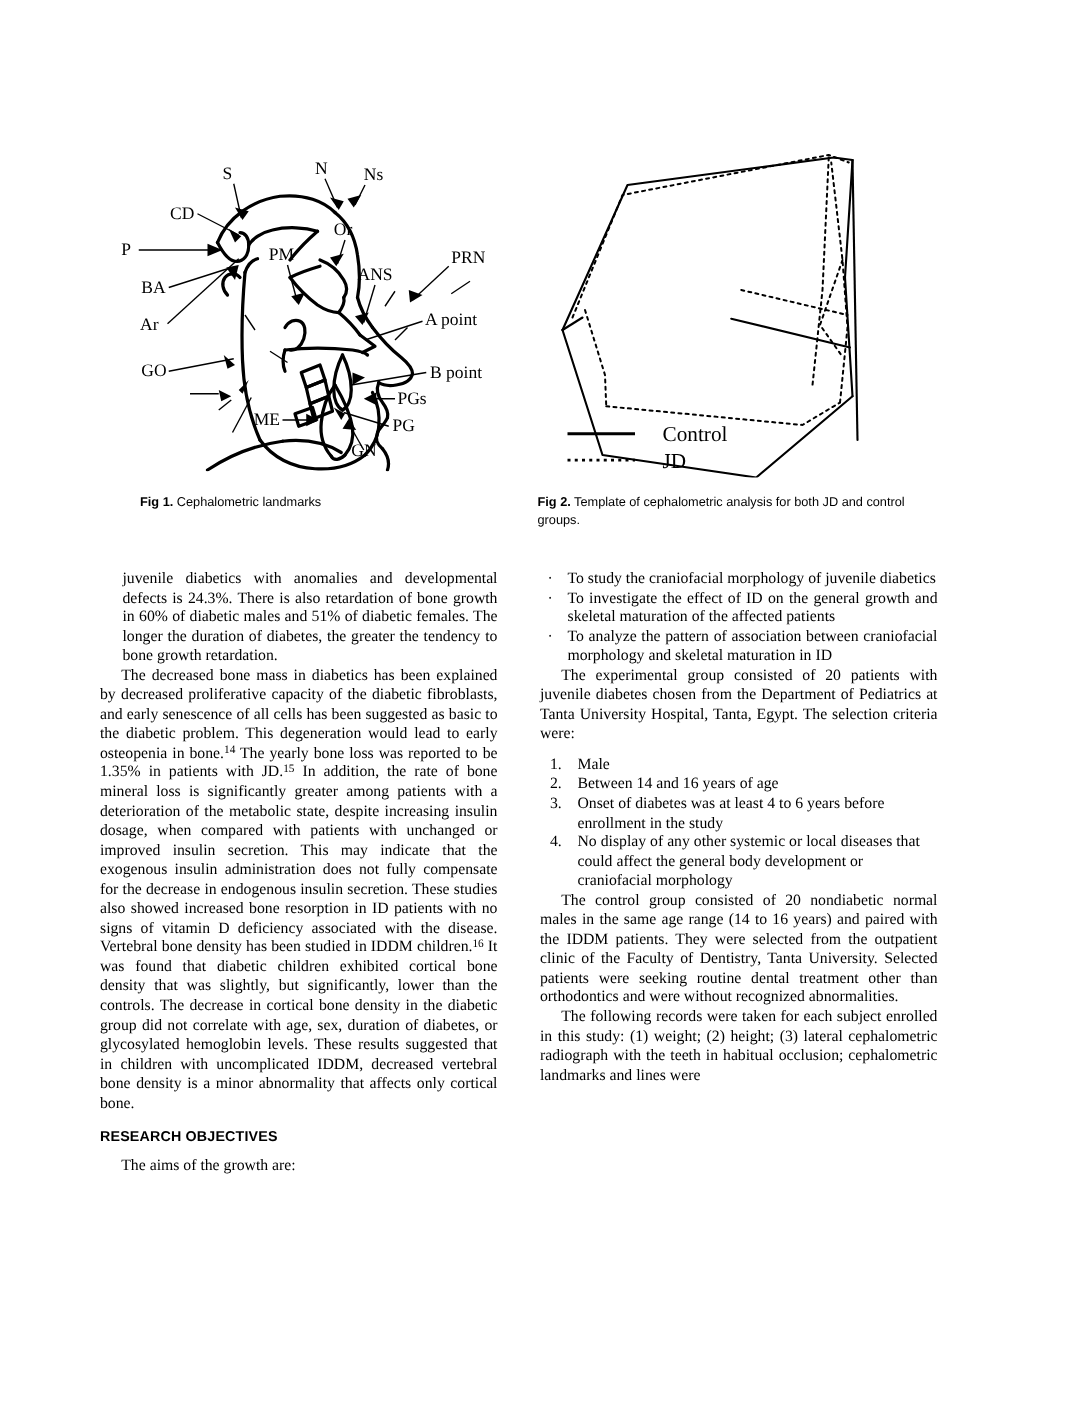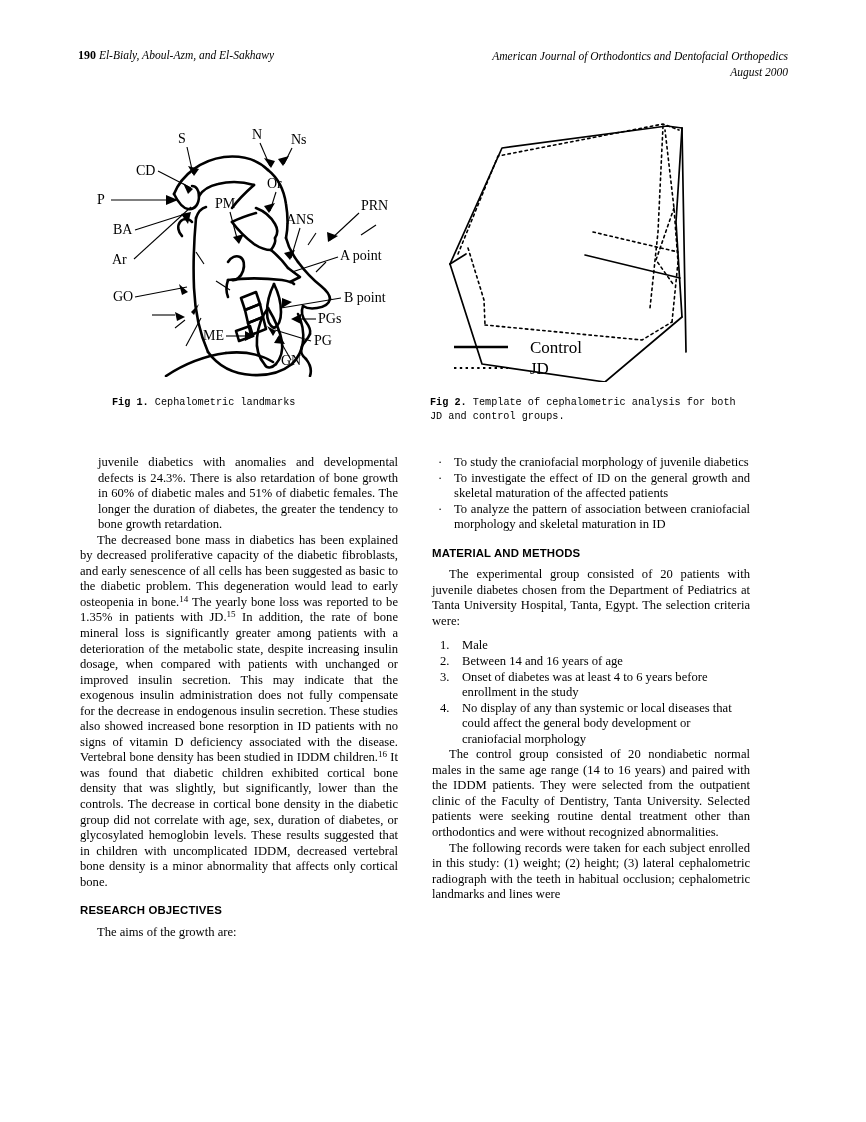--- a/index.html
+++ b/index.html
@@ -73,21 +73,21 @@
     top: 0;
   }
   .fig1-box { left: 0px;   width: 330px; }
   .fig2-box { left: 352px; width: 358px; }
 
   .fig-art { position: relative; }
 
   
   .fig-caption {
     position: absolute;
-    font-family: Liberation Mono, monospace;
+    font-family: Liberation Sans, sans-serif;
     font-size: 10.2px;
     line-height: 13.5px;
     color: #000;
   }
   .fig-caption .fig-label { font-weight: bold; }
   #fig1-caption {
     left: 112px;
     top: 396px;
     width: 280px;
   }
@@ -171,29 +171,20 @@
 
   .gap-after { margin-bottom: 10px; }
 
   svg { display: block; }
 </style>
 </head>
 <body>
 
 <div class="page">
 
-  <div class="running-head">
-    <div class="rh-left">
-      <span class="rh-pageno">190</span><span>&nbsp;</span><span class="rh-authors">El-Bialy, Aboul-Azm, and El-Sakhawy</span>
-    </div>
-    <div class="rh-right">
-      <div>American Journal of Orthodontics and Dentofacial Orthopedics</div>
-      <div>August 2000</div>
-    </div>
-  </div>
 
   <div class="figures">
 
     <div class="fig-box fig1-box">
       <div class="fig-art">
         <svg width="330" height="265" viewBox="0 0 330 265">
           <g fill="none" stroke="#000" stroke-width="2.6" stroke-linecap="round" stroke-linejoin="round">
 
             <path d="M96 82 C104 62 124 48 146 45 C166 43 181 49 190 58"></path>
 
@@ -410,40 +401,39 @@
       <li>
         <span class="bullet-dot">·</span>
         <span>To investigate the effect of ID on the general growth and skeletal maturation of the affected patients</span>
       </li>
       <li>
         <span class="bullet-dot">·</span>
         <span>To analyze the pattern of association between craniofacial morphology and skeletal maturation in ID</span>
       </li>
     </ul>
 
-    <div class="section-head">MATERIAL AND METHODS</div>
 
     <p>The experimental group consisted of 20 patients with juvenile diabetes chosen from the Department of Pediatrics at Tanta University Hospital, Tanta, Egypt. The selection criteria were:</p>
 
     <ol class="numbers gap-after">
       <li>
         <span class="num">1.</span>
         <span>Male</span>
       </li>
       <li>
         <span class="num">2.</span>
         <span>Between 14 and 16 years of age</span>
       </li>
       <li>
         <span class="num">3.</span>
         <span>Onset of diabetes was at least 4 to 6 years before enrollment in the study</span>
       </li>
       <li>
         <span class="num">4.</span>
-        <span>No display of any than systemic or local diseases that could affect the general body development or craniofacial morphology</span>
+        <span>No display of any other systemic or local diseases that could affect the general body development or craniofacial morphology</span>
       </li>
     </ol>
 
     <p>The control group consisted of 20 nondiabetic normal males in the same age range (14 to 16 years) and paired with the IDDM patients. They were selected from the outpatient clinic of the Faculty of Dentistry, Tanta University. Selected patients were seeking routine dental treatment other than orthodontics and were without recognized abnormalities.</p>
     <p>The following records were taken for each subject enrolled in this study: (1) weight; (2) height; (3) lateral cephalometric radiograph with the teeth in habitual occlusion; cephalometric landmarks and lines were</p>
   </div>
 
 </div>
 
 </body></html>

